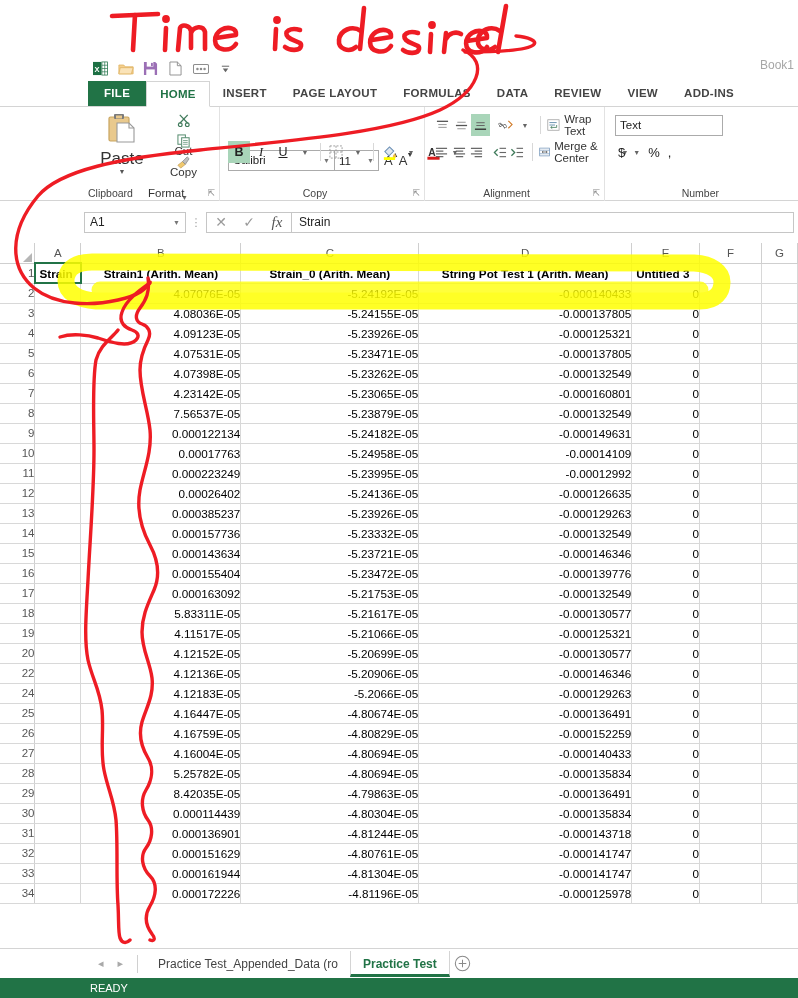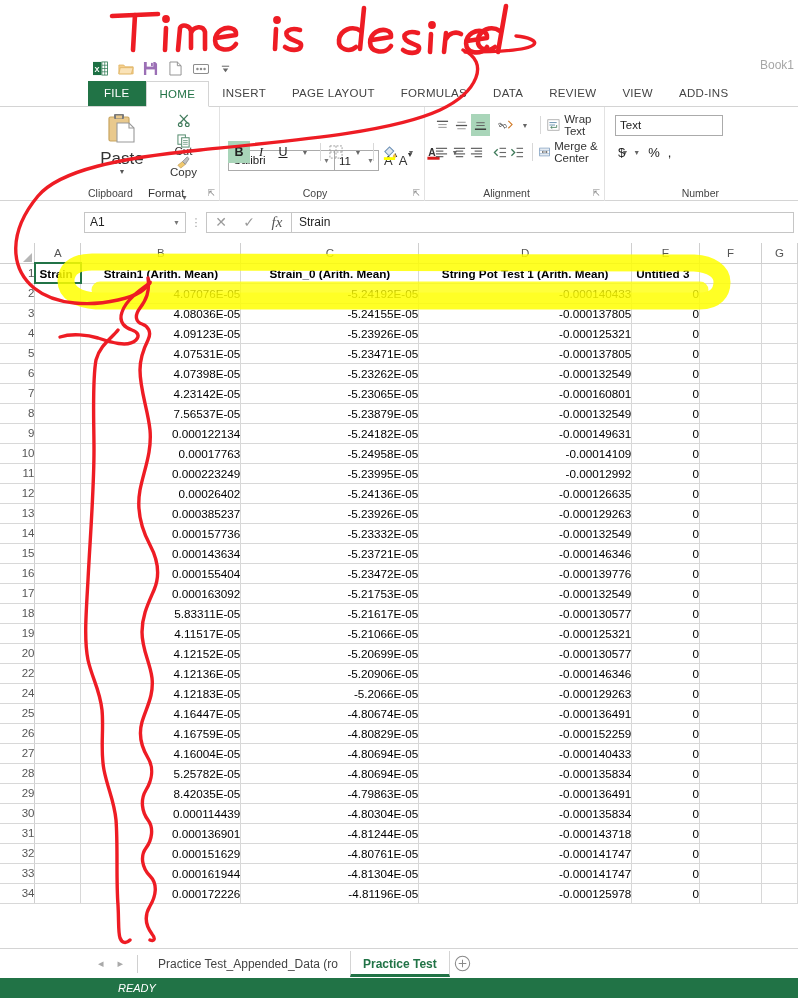--- a/index.html
+++ b/index.html
@@ -30,20 +30,21 @@
   }
   .qat-icon { width: 25px; height: 22px; display: flex; align-items: center; justify-content: center; }
 
   
   .ribbon-tabs {
     position: absolute; left: 0; top: 82px;
     width: 798px; height: 25px;
     background: #ffffff;
     display: flex; align-items: flex-end;
     border-bottom: 1px solid #d4d4d4;
+    font-weight: bold;
   }
   .tab-file {
     background: #217346; color: #ffffff;
     height: 25px; line-height: 25px;
     padding: 0 16px; font-size: 11.5px;
     letter-spacing: .3px;
     margin-left: 88px;
   }
   .tab {
     height: 25px; line-height: 25px;
@@ -261,22 +262,21 @@
     align-items: center; justify-content: center;
     color: #8a8a8a; font-size: 14px;
   }
 
   
   .statusbar {
     position: absolute; left: 0; top: 978px;
     width: 798px; height: 20px;
     background: #217346; color: #ffffff;
     font-size: 11px; display: flex; align-items: center;
-    padding-left: 118px;
-    font-style: italic;
+    padding-left: 90px;
   }
 </style>
 </head>
 <body>
 
 <div class="qat">
   <div class="qat-icon">
     <svg width="15" height="15" viewBox="0 0 16 16">
       <rect x="0" y="1" width="9" height="14" fill="#1d7044"></rect>
       <text x="1.5" y="11.5" font-family="Liberation Sans" font-size="8" font-weight="bold" fill="#fff">X</text>

